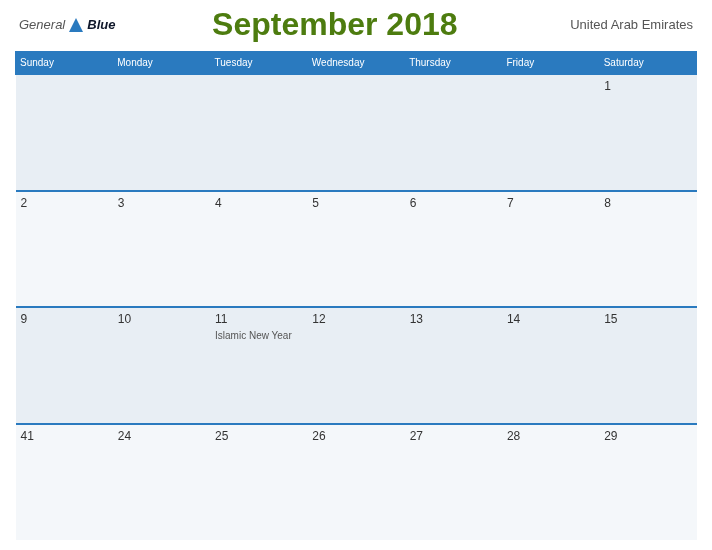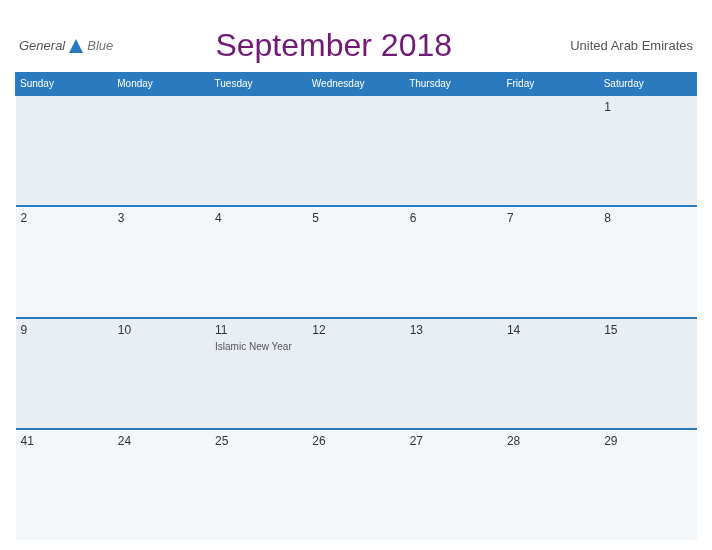--- a/index.html
+++ b/index.html
@@ -7,21 +7,21 @@
       width: 712px;
       height: 550px;
       background: #fff;
       font-family: Arial, sans-serif;
       overflow: hidden;
     }
     .calendar-wrapper {
       width: 712px;
       height: 550px;
       background: #fff;
-      padding: 27px 15px 10px 15px;
+      padding: 6px 15px 10px 15px;
       display: flex;
       flex-direction: column;
     }
     .header {
       display: flex;
       align-items: center;
       justify-content: space-between;
       margin-bottom: 8px;
       padding: 0 4px;
     }
@@ -30,32 +30,32 @@
       align-items: center;
       gap: 2px;
     }
     .logo-text-general {
       font-size: 13px;
       color: #555;
       font-style: italic;
     }
     .logo-text-blue {
       font-size: 13px;
-      color: #737373;
+      color: #0f172a;
       font-style: italic;
-      font-weight: normal;
+      font-weight: bold;
     }
     .logo-icon {
       width: 18px;
       height: 18px;
     }
     .month-title {
       font-size: 32px;
-      font-weight: normal;
-      color: #701a75;
+      font-weight: bold;
+      color: #4d7c0f;
       text-align: center;
       flex: 1;
     }
     .country-name {
       font-size: 13px;
       color: #555;
       text-align: left;
       margin-left: 16px;
     }
     .calendar-table {

